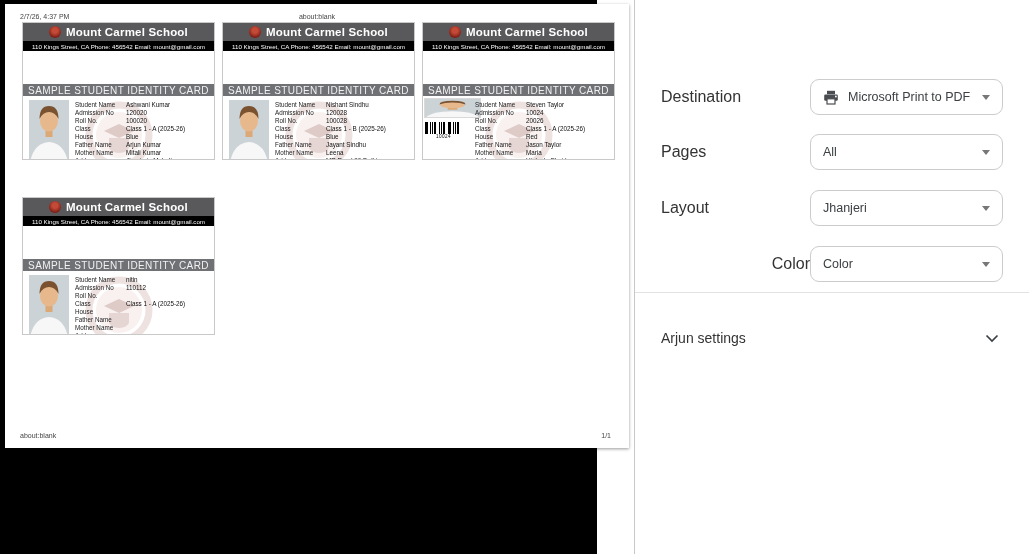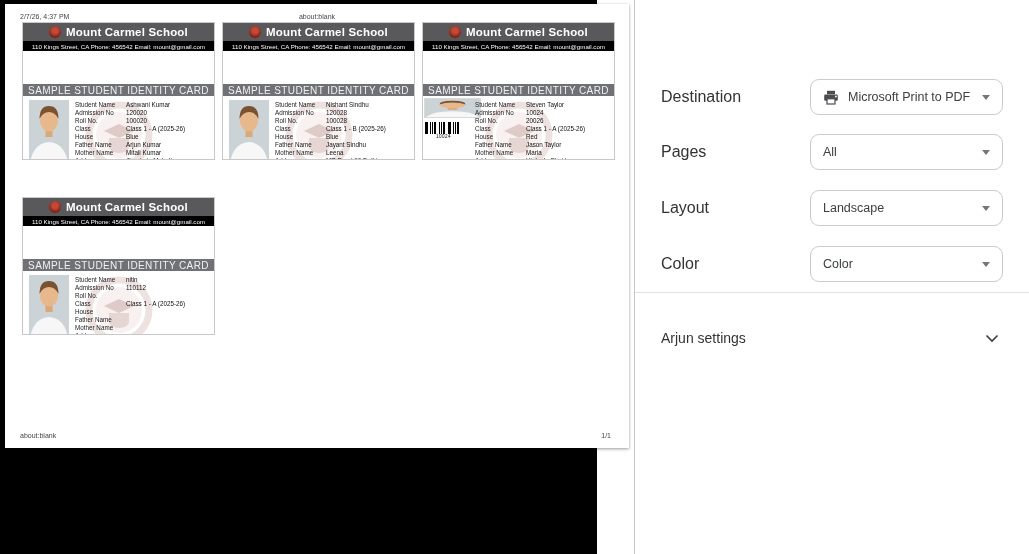--- a/index.html
+++ b/index.html
@@ -73,21 +73,21 @@
   .s-header { position:absolute; left:26px; right:24px; top:30px; display:flex;
     justify-content:space-between; align-items:center; }
   .s-title { font-size:17px; font-weight:400; color:#333; }
   .s-sheets { font-size:13px; font-weight:700; color:#252525; }
 
   .srow { position:absolute; left:26px; right:26px; height:36px; display:flex;
     align-items:center; justify-content:space-between; }
   .srow-destination { top:79px; }
   .srow-pages       { top:134px; }
   .srow-layout      { top:190px; }
-  .srow-color       { top:246px; }
+  .srow-color       { top:246px;justify-content:flex-end; }
   .s-label { font-size:16px; color:#333; }
 
   .dropdown { width:193px; height:36px; border:1px solid #cccccc; border-radius:9px;
     background:#fff; display:flex; align-items:center; padding:0 12px; gap:9px;
     cursor:pointer; }
   .dd-text { font-size:12.5px; color:#3c4043; white-space:nowrap; overflow:hidden; }
   .caret { margin-left:auto; width:0; height:0; flex:none;
     border-left:4px solid transparent; border-right:4px solid transparent;
     border-top:5px solid #777; }
   .printer-ic { flex:none; display:flex; }
@@ -477,21 +477,21 @@
     <span class="s-label">Pages</span>
     <div class="dropdown">
       <span class="dd-text">All</span>
       <span class="caret"></span>
     </div>
   </div>
 
   <div class="srow srow-layout">
     <span class="s-label">Layout</span>
     <div class="dropdown">
-      <span class="dd-text">Landscape</span>
+      <span class="dd-text">Jhanjeri</span>
       <span class="caret"></span>
     </div>
   </div>
 
   <div class="srow srow-color">
     <span class="s-label">Color</span>
     <div class="dropdown">
       <span class="dd-text">Color</span>
       <span class="caret"></span>
     </div>

